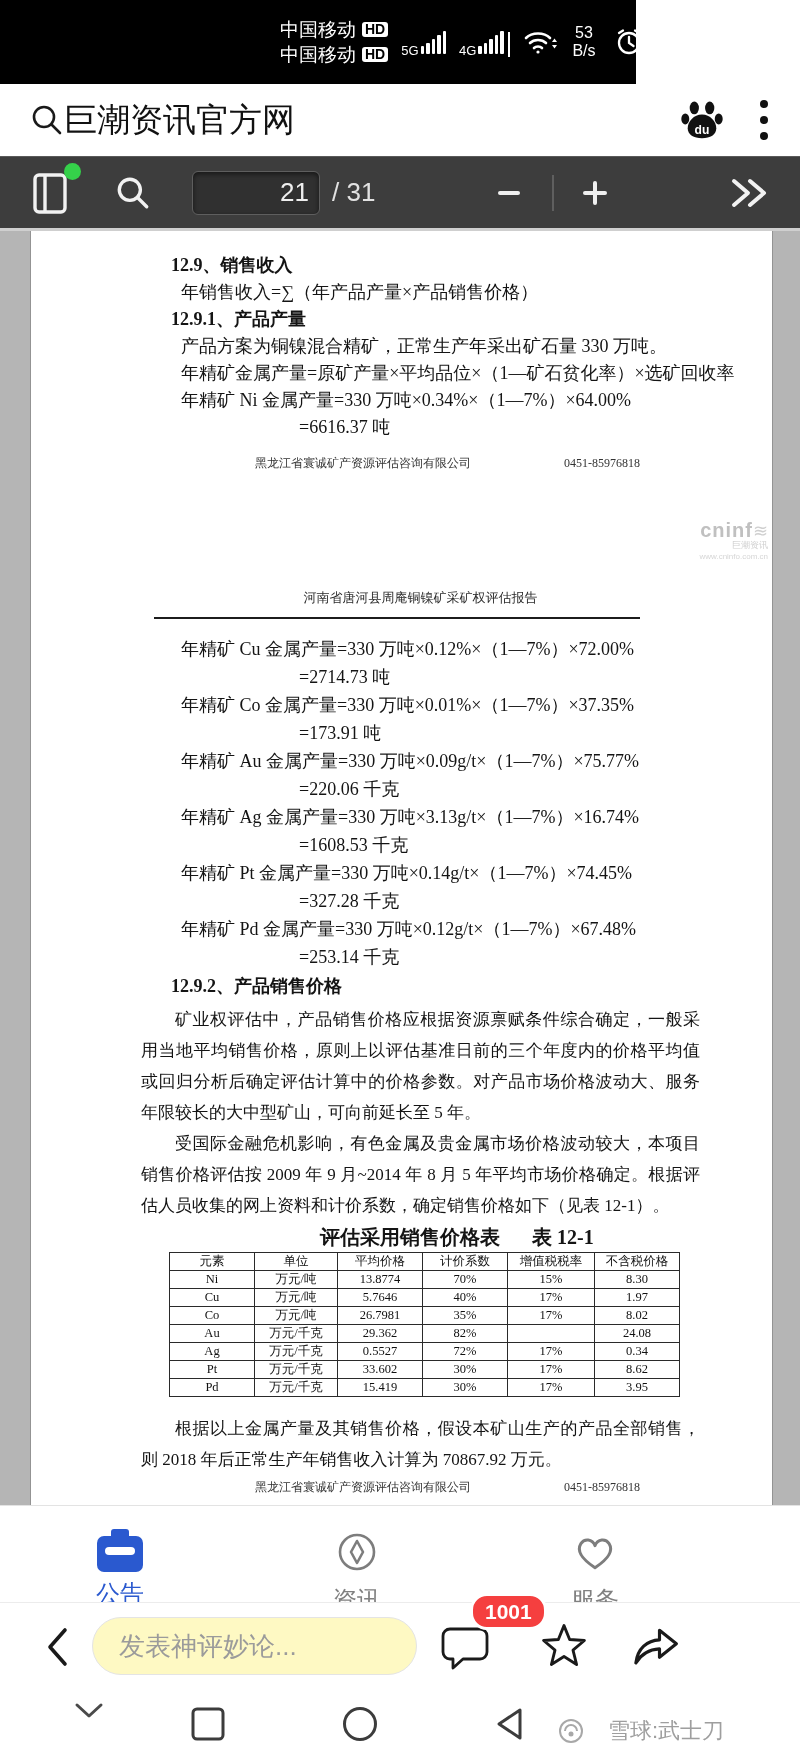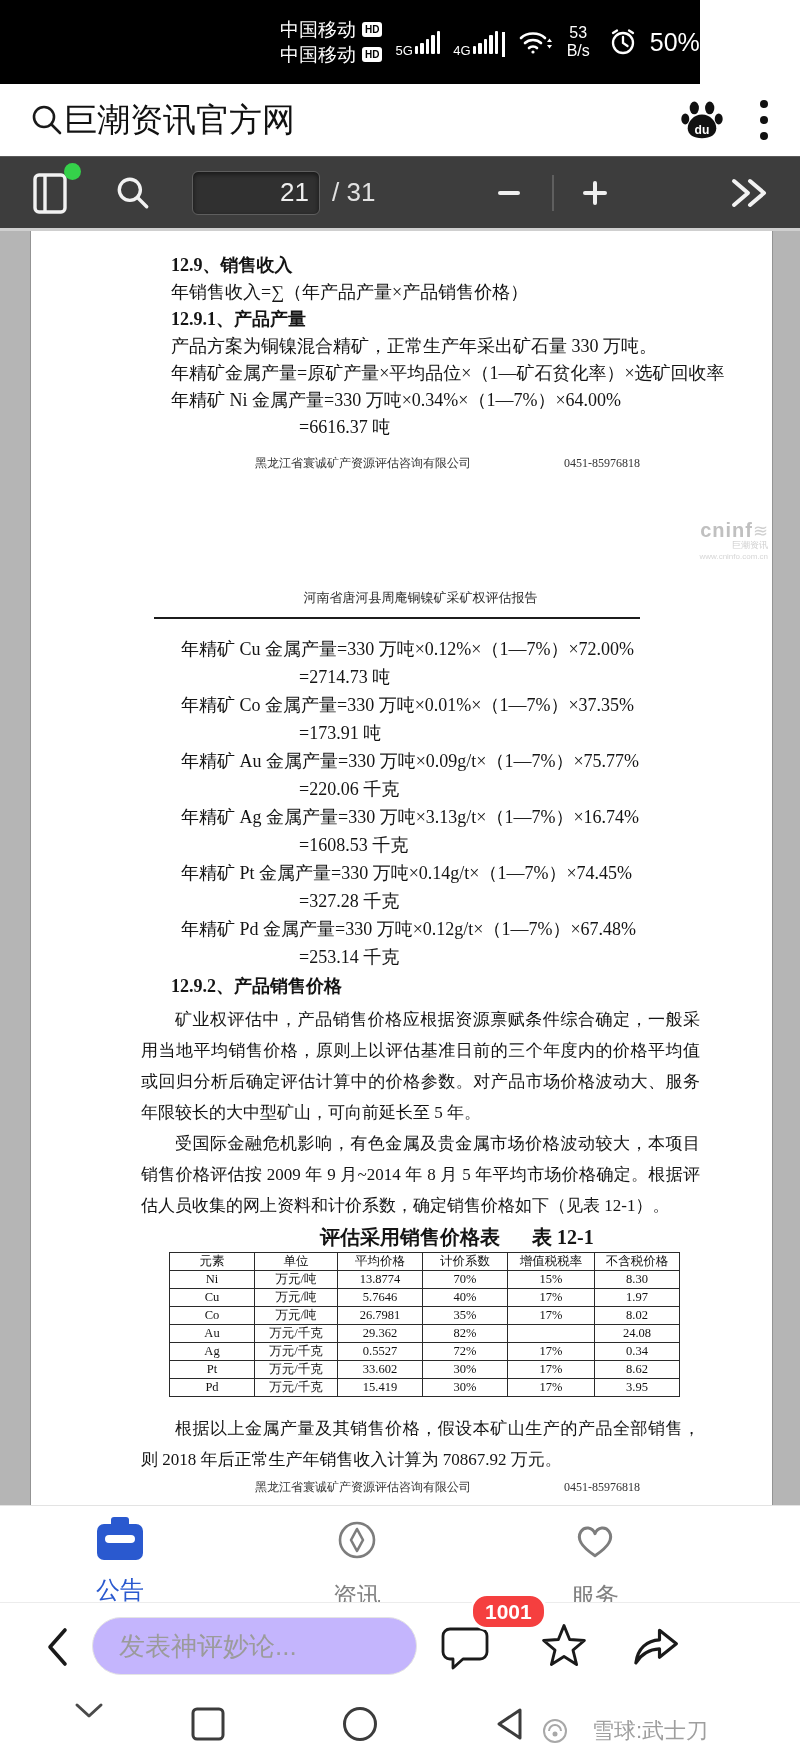--- a/index.html
+++ b/index.html
@@ -1,23 +1,23 @@
 <!DOCTYPE html>
 <html><head>
 <meta charset="utf-8">
 <style>
   html,body{margin:0;padding:0;background:#fff;}
   #screen{position:relative;width:800px;height:1760px;overflow:hidden;background:#fff;
     font-family:"Liberation Sans","DejaVu Sans",sans-serif;}
   
-  .status-bar{position:absolute;top:0;left:0;width:700px;height:84px;background:#000;color:#fff;
+  .status-bar{position:absolute;top:0;left:0;width:636px;height:84px;background:#000;color:#fff;
     display:flex;align-items:center;box-sizing:border-box;padding:0 45px 0 280px;gap:13px;}
   .carrier{display:flex;flex-direction:column;line-height:25px;font-size:19px;white-space:nowrap;}
   .carrier .crow{display:flex;align-items:center;}
-  .hd-badge{display:inline-block;background:#fff;color:#000;font-size:10px;font-weight:bold;
+  .hd-badge{display:inline-block;background:#fff;color:#000;font-size:14px;font-weight:bold;
     border-radius:3px;padding:1px 3px;margin-left:6px;line-height:13px;}
   .sig{display:flex;align-items:flex-start;}
   .sig .nlab{font-size:13px;line-height:13px;margin-right:2px;margin-top:16px;}
   .bars{display:flex;align-items:flex-end;gap:2px;height:26px;}
   .bars span{width:3.5px;background:#fff;border-radius:1px;display:block;}
   .tallbar{width:2.5px;height:25px;background:#fff;margin-left:4px;display:block;align-self:flex-end;}
   .speed{display:flex;flex-direction:column;align-items:center;font-size:16px;line-height:18px;}
   .timetxt{font-size:31px;font-weight:400;margin-left:2px;}
   .pct{font-size:25px;}
   .bat{width:36px;height:19px;border:2.5px solid #fff;border-radius:4px;position:relative;margin-left:2px;}
@@ -44,21 +44,21 @@
   .tb-plus{padding:4px;}
   .tb-more{margin-left:auto;margin-right:8px;}
   
   .pdf-viewport{position:absolute;top:228px;left:0;width:800px;height:1277px;background:#b5b5b5;}
   .pdf-viewport::before{content:'';position:absolute;top:0;left:0;right:0;height:3px;background:#cfcfcf;z-index:3;}
   .pdf-page{position:absolute;left:30px;right:27px;top:0;bottom:0;background:#fff;
     border-left:1px solid #939393;border-right:1px solid #939393;overflow:hidden;}
   .doc-body{box-sizing:border-box;padding:24px 72px 0 110px;font-family:"Liberation Serif","DejaVu Serif",serif;
     color:#141414;font-size:18px;}
   .dh{font-weight:bold;line-height:27px;margin-left:30px;white-space:nowrap;}
-  .dl{line-height:27px;margin-left:30px;white-space:nowrap;}
+  .dl{line-height:27px;margin-left:40px;white-space:nowrap;}
   .dres{line-height:27px;margin-left:158px;white-space:nowrap;}
   .doc-footer{display:flex;justify-content:space-between;font-size:12px;color:#333;
     margin-top:14px;padding-left:114px;padding-right:60px;line-height:16px;}
   .p2header{margin-top:118px;font-size:13px;color:#2c2c2c;text-align:center;line-height:18px;}
   .p2rule{margin:10px 60px 0 13px;border:none;border-top:2px solid #1c1c1c;}
   .fwrap{margin-top:16px;}
   .fl{line-height:28px;margin-left:40px;white-space:nowrap;}
   .fr{line-height:28px;margin-left:158px;white-space:nowrap;}
   .dh3{font-weight:bold;line-height:27px;margin-left:30px;margin-top:2px;white-space:nowrap;}
   .para{font-size:17px;line-height:31px;text-align:justify;text-indent:2em;margin:0;}
@@ -71,44 +71,44 @@
   .cw0{width:80px;}.cw1{width:78px;}.cw2{width:80px;}.cw3{width:80px;}.cw4{width:82px;}.cw5{width:80px;}
   .para.last{margin-top:16px;}
   .doc-footer.f2{margin-top:4px;}
   .cn-watermark{position:absolute;right:32px;top:292px;color:#c6c6c6;text-align:right;line-height:11px;z-index:2;}
   .cn-logo{font-size:20px;font-weight:bold;letter-spacing:1px;line-height:20px;color:#c0c0c0;}
   .cn-swirl{color:#cfcfcf;font-size:18px;}
   .cn-sub{font-size:9px;color:#cfcfcf;}
   .cn-url{font-size:8px;color:#d6d6d6;}
   
   .bottom-nav{position:absolute;top:1505px;left:0;width:800px;height:97px;background:#fff;border-top:1px solid #e3e3e3;box-sizing:border-box;}
-  .bn-item{position:absolute;top:12px;width:120px;display:flex;flex-direction:column;align-items:center;gap:16px;}
+  .bn-item{position:absolute;top:24px;width:120px;display:flex;flex-direction:column;align-items:center;gap:8px;}
   .bn-label{font-size:24px;color:#808080;line-height:28px;}
   .bn-item.active .bn-label{color:#2a59cf;}
   .icon-gonggao{width:46px;height:36px;background:#2a59cf;border-radius:7px;position:relative;margin-top:6px;}
   .icon-gonggao::before{content:'';position:absolute;top:-7px;left:14px;width:18px;height:10px;background:#2a59cf;border-radius:3px;}
   .icon-gonggao::after{content:'';position:absolute;top:11px;left:8px;width:30px;height:8px;background:#fff;border-radius:4px;}
   
   .comment-bar{position:absolute;top:1602px;left:0;width:800px;height:88px;background:#fff;border-top:1px solid #ececec;box-sizing:border-box;}
   .cb-back{position:absolute;left:44px;top:22px;}
-  .cb-input{position:absolute;left:92px;top:14px;width:325px;height:58px;border-radius:29px;background:#c4b5fd;
+  .cb-input{position:absolute;left:92px;top:14px;width:325px;height:58px;border-radius:29px;background:#fef9c3;
     border:1.5px solid #e4e4e4;box-sizing:border-box;padding:0 26px;font-size:26px;color:#666;outline:none;}
   .cb-input::placeholder{color:#9b9b9b;}
   .cb-bubble{position:absolute;left:438px;top:20px;}
   .cb-badge{position:absolute;left:470px;top:-10px;background:#f53f3f;color:#fff;font-size:21px;font-weight:bold;
     line-height:27px;padding:2px 12px;border-radius:17px;border:3px solid #fff;z-index:2;}
   .cb-star{position:absolute;left:540px;top:20px;}
   .cb-share{position:absolute;left:628px;top:20px;}
   
   .android-nav{position:absolute;top:1690px;left:0;width:800px;height:70px;background:#fff;}
   .an-collapse{position:absolute;left:72px;top:8px;}
   .an-square{position:absolute;left:188px;top:14px;}
   .an-circle{position:absolute;left:340px;top:14px;}
   .an-triangle{position:absolute;left:492px;top:14px;}
-  .xq-watermark{position:absolute;right:92px;top:26px;display:flex;align-items:center;gap:24px;color:#9e9e9e;font-size:22px;}
+  .xq-watermark{position:absolute;right:76px;top:26px;display:flex;align-items:center;gap:24px;color:#9e9e9e;font-size:22px;}
 </style>
 </head>
 <body>
 
 <div id="screen">
 
   <div class="status-bar">
     <div class="carrier">
       <span class="crow">
           <span>中国移动</span>

